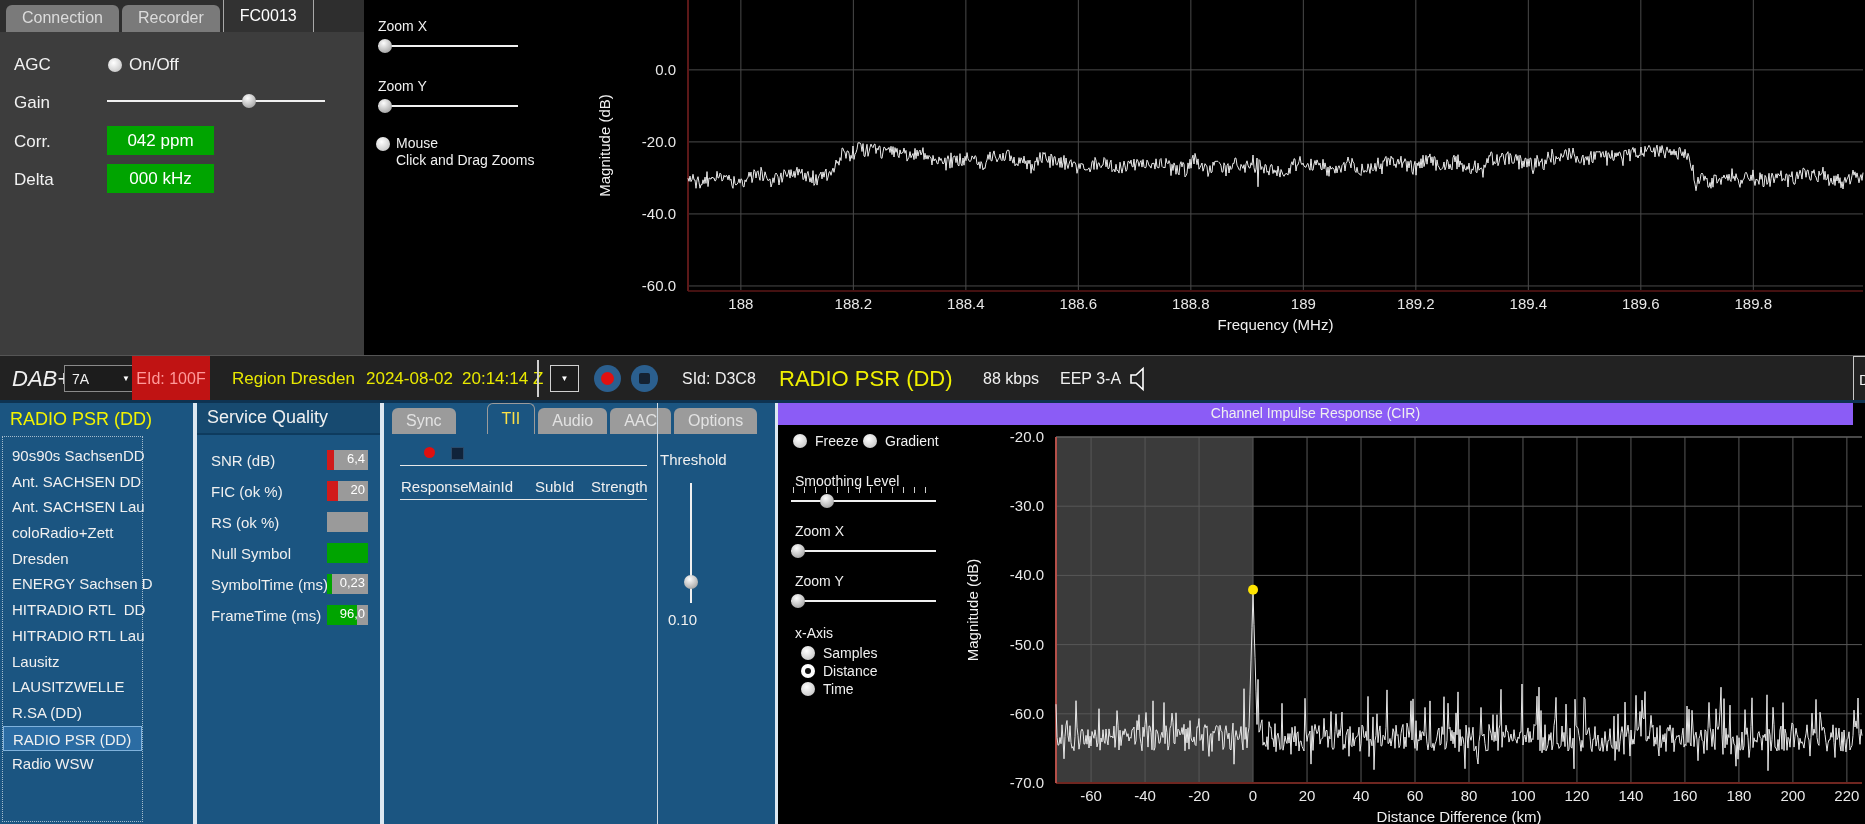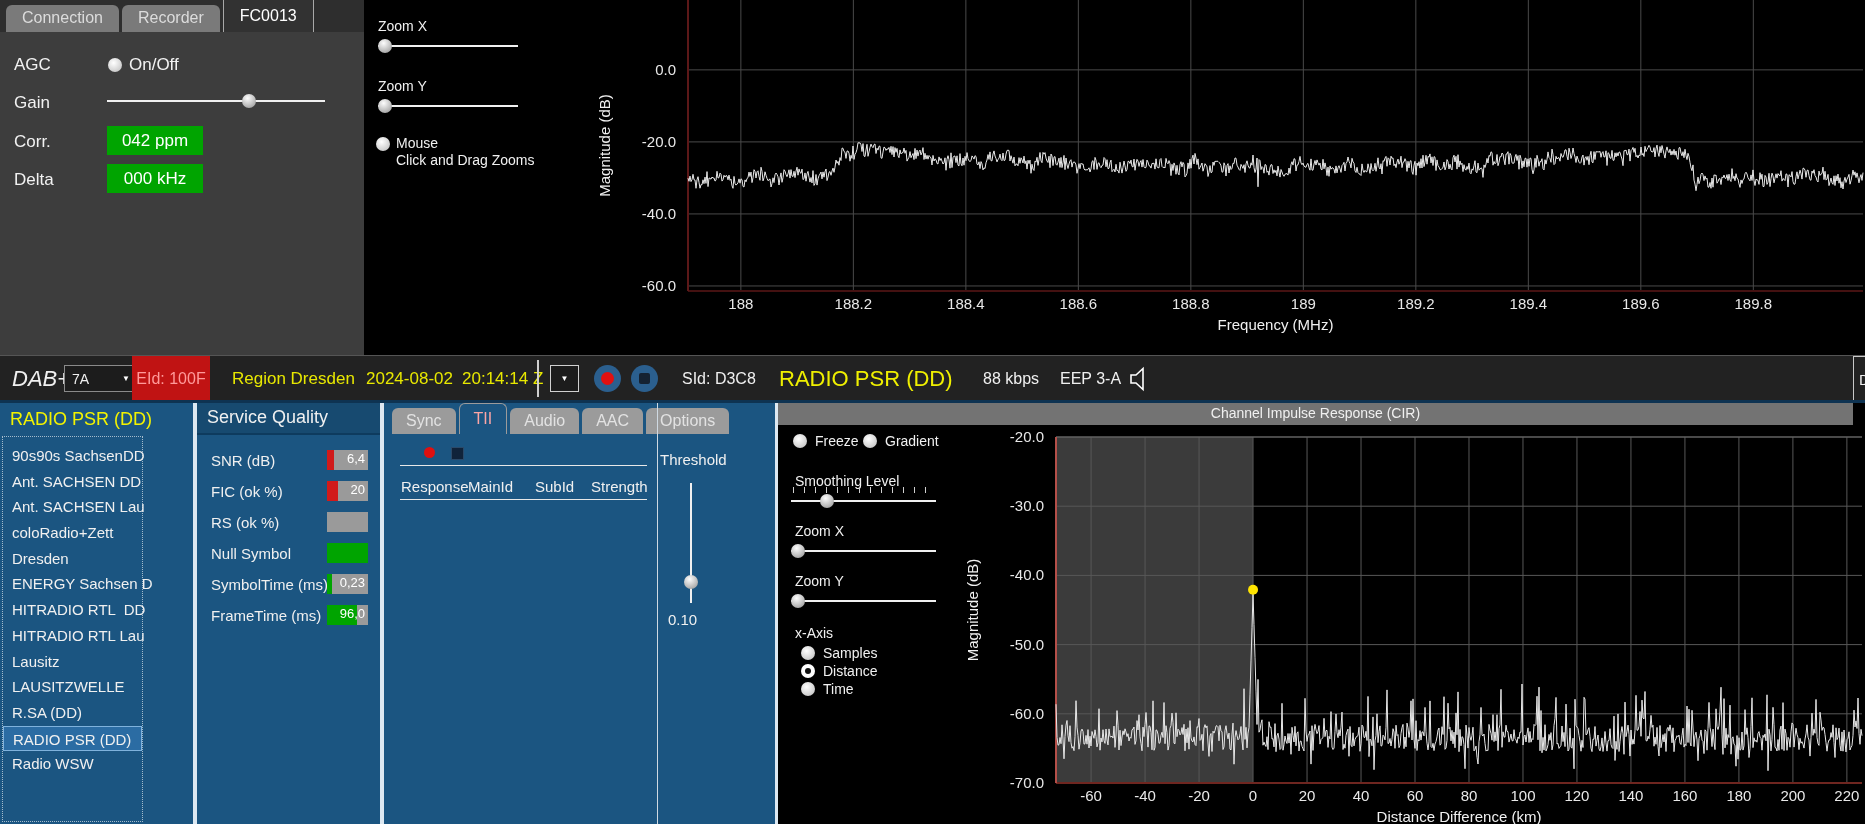--- a/index.html
+++ b/index.html
@@ -9,21 +9,21 @@
 
   
   #tuner-panel{left:0;top:0;width:364px;height:355px;background:#3d3d3d;}
   #tuner-tabs{position:absolute;left:6px;top:0;height:32px;display:flex;align-items:flex-end;}
   #tuner-tabs .tab{background:#7a7a7a;color:#dcdcdc;font-size:16px;padding:4px 16px 5px 16px;
       border-radius:6px 6px 0 0;margin-right:3px;height:18px;line-height:18px;}
   #tuner-tabs .tab.active{background:#323232;color:#fff;border:1px solid #a8a8a8;border-bottom:none;
       height:22px;line-height:22px;padding-top:14px;}
   #tuner-tabstrip{left:0;top:0;width:364px;height:32px;background:#2e2e2e;}
   .flabel{font-size:17px;color:#f2f2f2;}
-  .greenbox{background:#00a400;color:#fff;font-size:17px;width:96px;height:29px;
+  .greenbox{background:#00a400;color:#fff;font-size:17px;width:107px;height:29px;
       display:flex;align-items:center;justify-content:center;}
   
   .radio-flat{width:14px;height:14px;border-radius:50%;
       background:radial-gradient(circle at 40% 35%,#ffffff,#b9b9b9);display:inline-block;}
   .radio-dot{width:14px;height:14px;border-radius:50%;background:#fff;display:inline-block;position:relative;}
   .radio-dot::after{content:"";position:absolute;left:4px;top:4px;width:6px;height:6px;border-radius:50%;background:#111;}
   
   .hslider{position:absolute;height:16px;}
   .hslider .track{position:absolute;left:0;right:0;top:7px;height:2px;background:#f0f0f0;}
   .hslider .thumb{position:absolute;top:1px;width:14px;height:14px;border-radius:50%;
@@ -75,32 +75,32 @@
   .sq-row{position:absolute;left:0;width:100%;height:22px;}
   .sq-label{position:absolute;left:14px;top:0;font-size:15px;}
   .sq-bar{position:absolute;left:130px;top:-2px;width:41px;height:20px;display:flex;}
   .sq-seg{height:100%;}
   .sq-val{position:absolute;right:3px;top:1px;font-size:13px;color:#fff;}
 
   
   #tii-tabs{position:absolute;left:8px;top:0;height:31px;display:flex;align-items:flex-end;}
   #tii-tabs .tab{background:#9b9b9b;color:#e2e2e2;font-size:16px;padding:3px 14px 4px 14px;
       border-radius:6px 6px 0 0;margin-right:3px;height:19px;line-height:19px;}
-  #tii-tabs .tab.active{background:#1b5581;color:#fca5a5;border:1px solid #9b9b9b;border-bottom:none;height:23px;line-height:23px;}
+  #tii-tabs .tab.active{background:#1b5581;color:#fde047;border:1px solid #9b9b9b;border-bottom:none;height:23px;line-height:23px;margin-left:28px;}
   #tii-rec-dot{position:absolute;left:40px;top:44px;width:11px;height:11px;border-radius:50%;background:#e01010;}
   #tii-stop-sq{position:absolute;left:67px;top:44px;width:11px;height:11px;background:#10233a;border:1px solid #2a4a6a;}
   #tii-hline{position:absolute;left:16px;top:62px;width:247px;height:1px;background:#e8e8e8;}
   .tii-col{position:absolute;top:75px;font-size:15px;}
   #tii-col-underline{position:absolute;left:16px;top:96px;width:247px;height:1px;background:#e8e8e8;}
   #tii-sep{position:absolute;left:273px;top:0;bottom:0;width:1px;background:#cfd9e2;}
   #threshold-label{position:absolute;left:276px;top:48px;font-size:15px;}
   #threshold-value{position:absolute;left:284px;top:208px;font-size:15px;}
 
   
-  #cir-titlebar{position:absolute;left:0;right:12px;top:0;height:22px;background:#737373;}
+  #cir-titlebar{position:absolute;left:0;right:12px;top:0;height:22px;background:#8b5cf6;}
   #cir-titlebar span{position:absolute;left:0;right:0;top:2px;text-align:center;font-size:14px;}
   .cir-label{position:absolute;font-size:14px;}
   .radio-row{position:absolute;display:flex;align-items:center;gap:8px;font-size:14px;}
 
   svg text{font-family:"Liberation Sans",sans-serif;}
 </style>
 </head>
 <body>
 
 <div id="screen">

